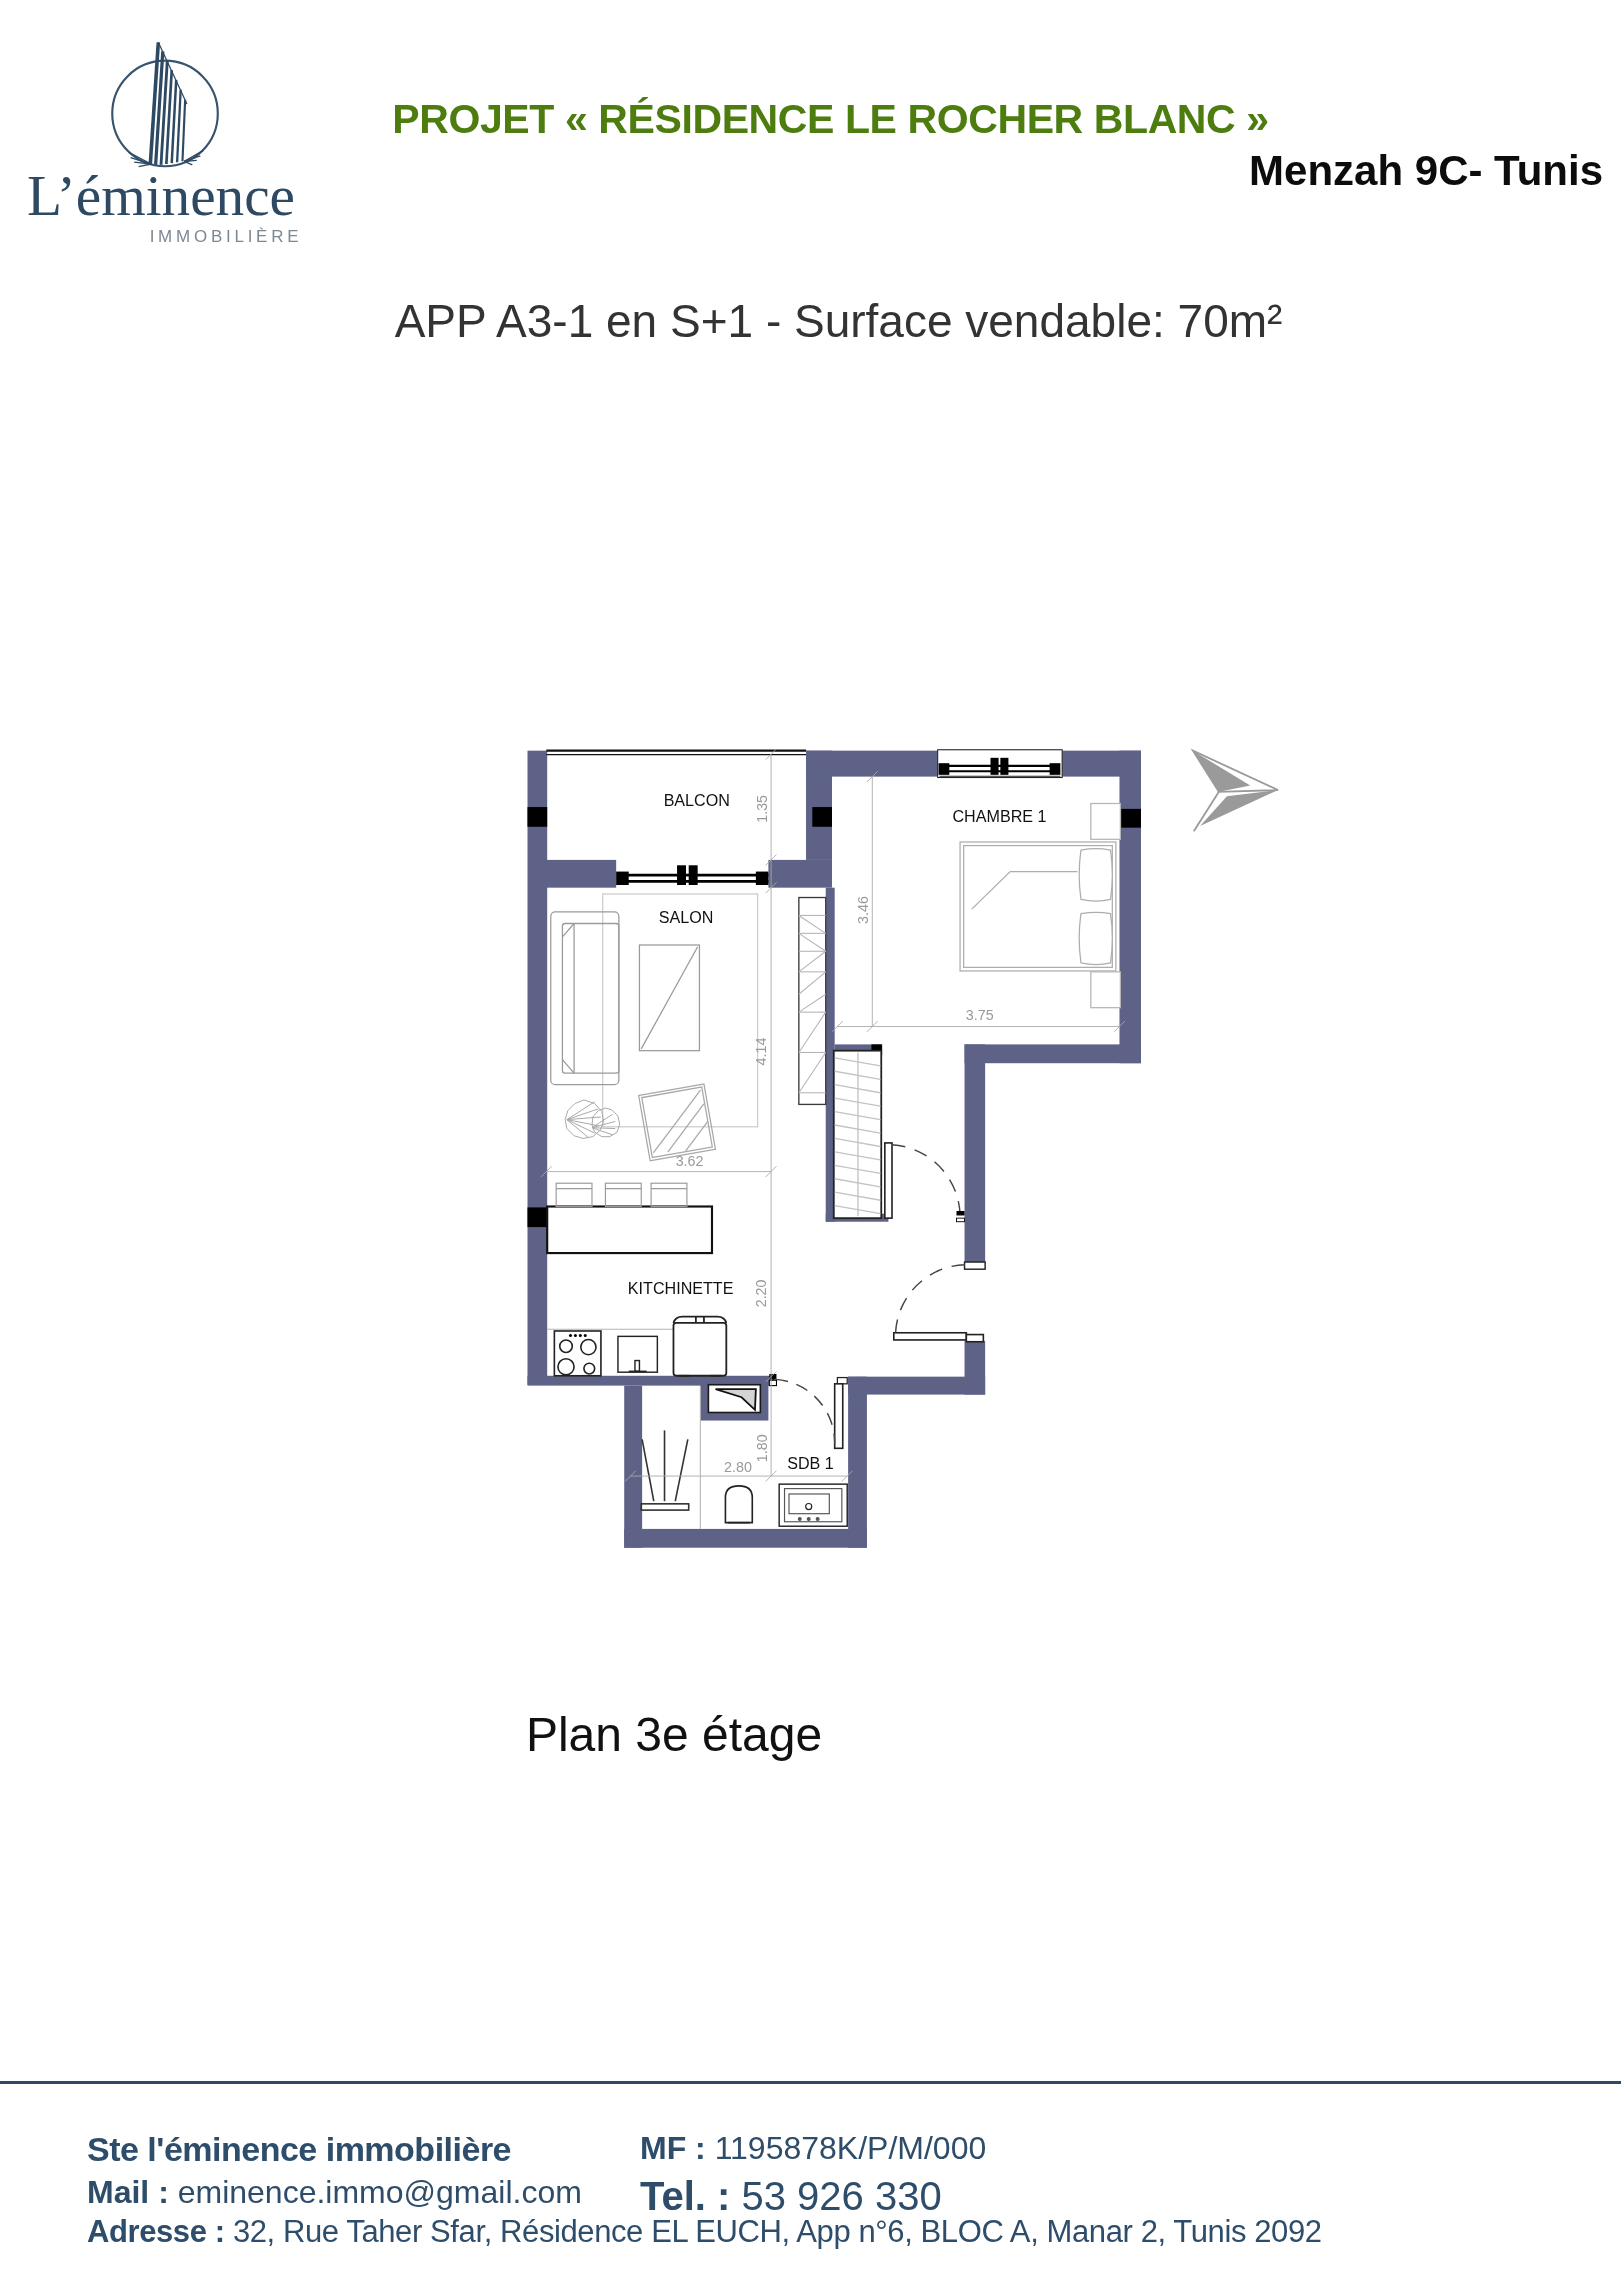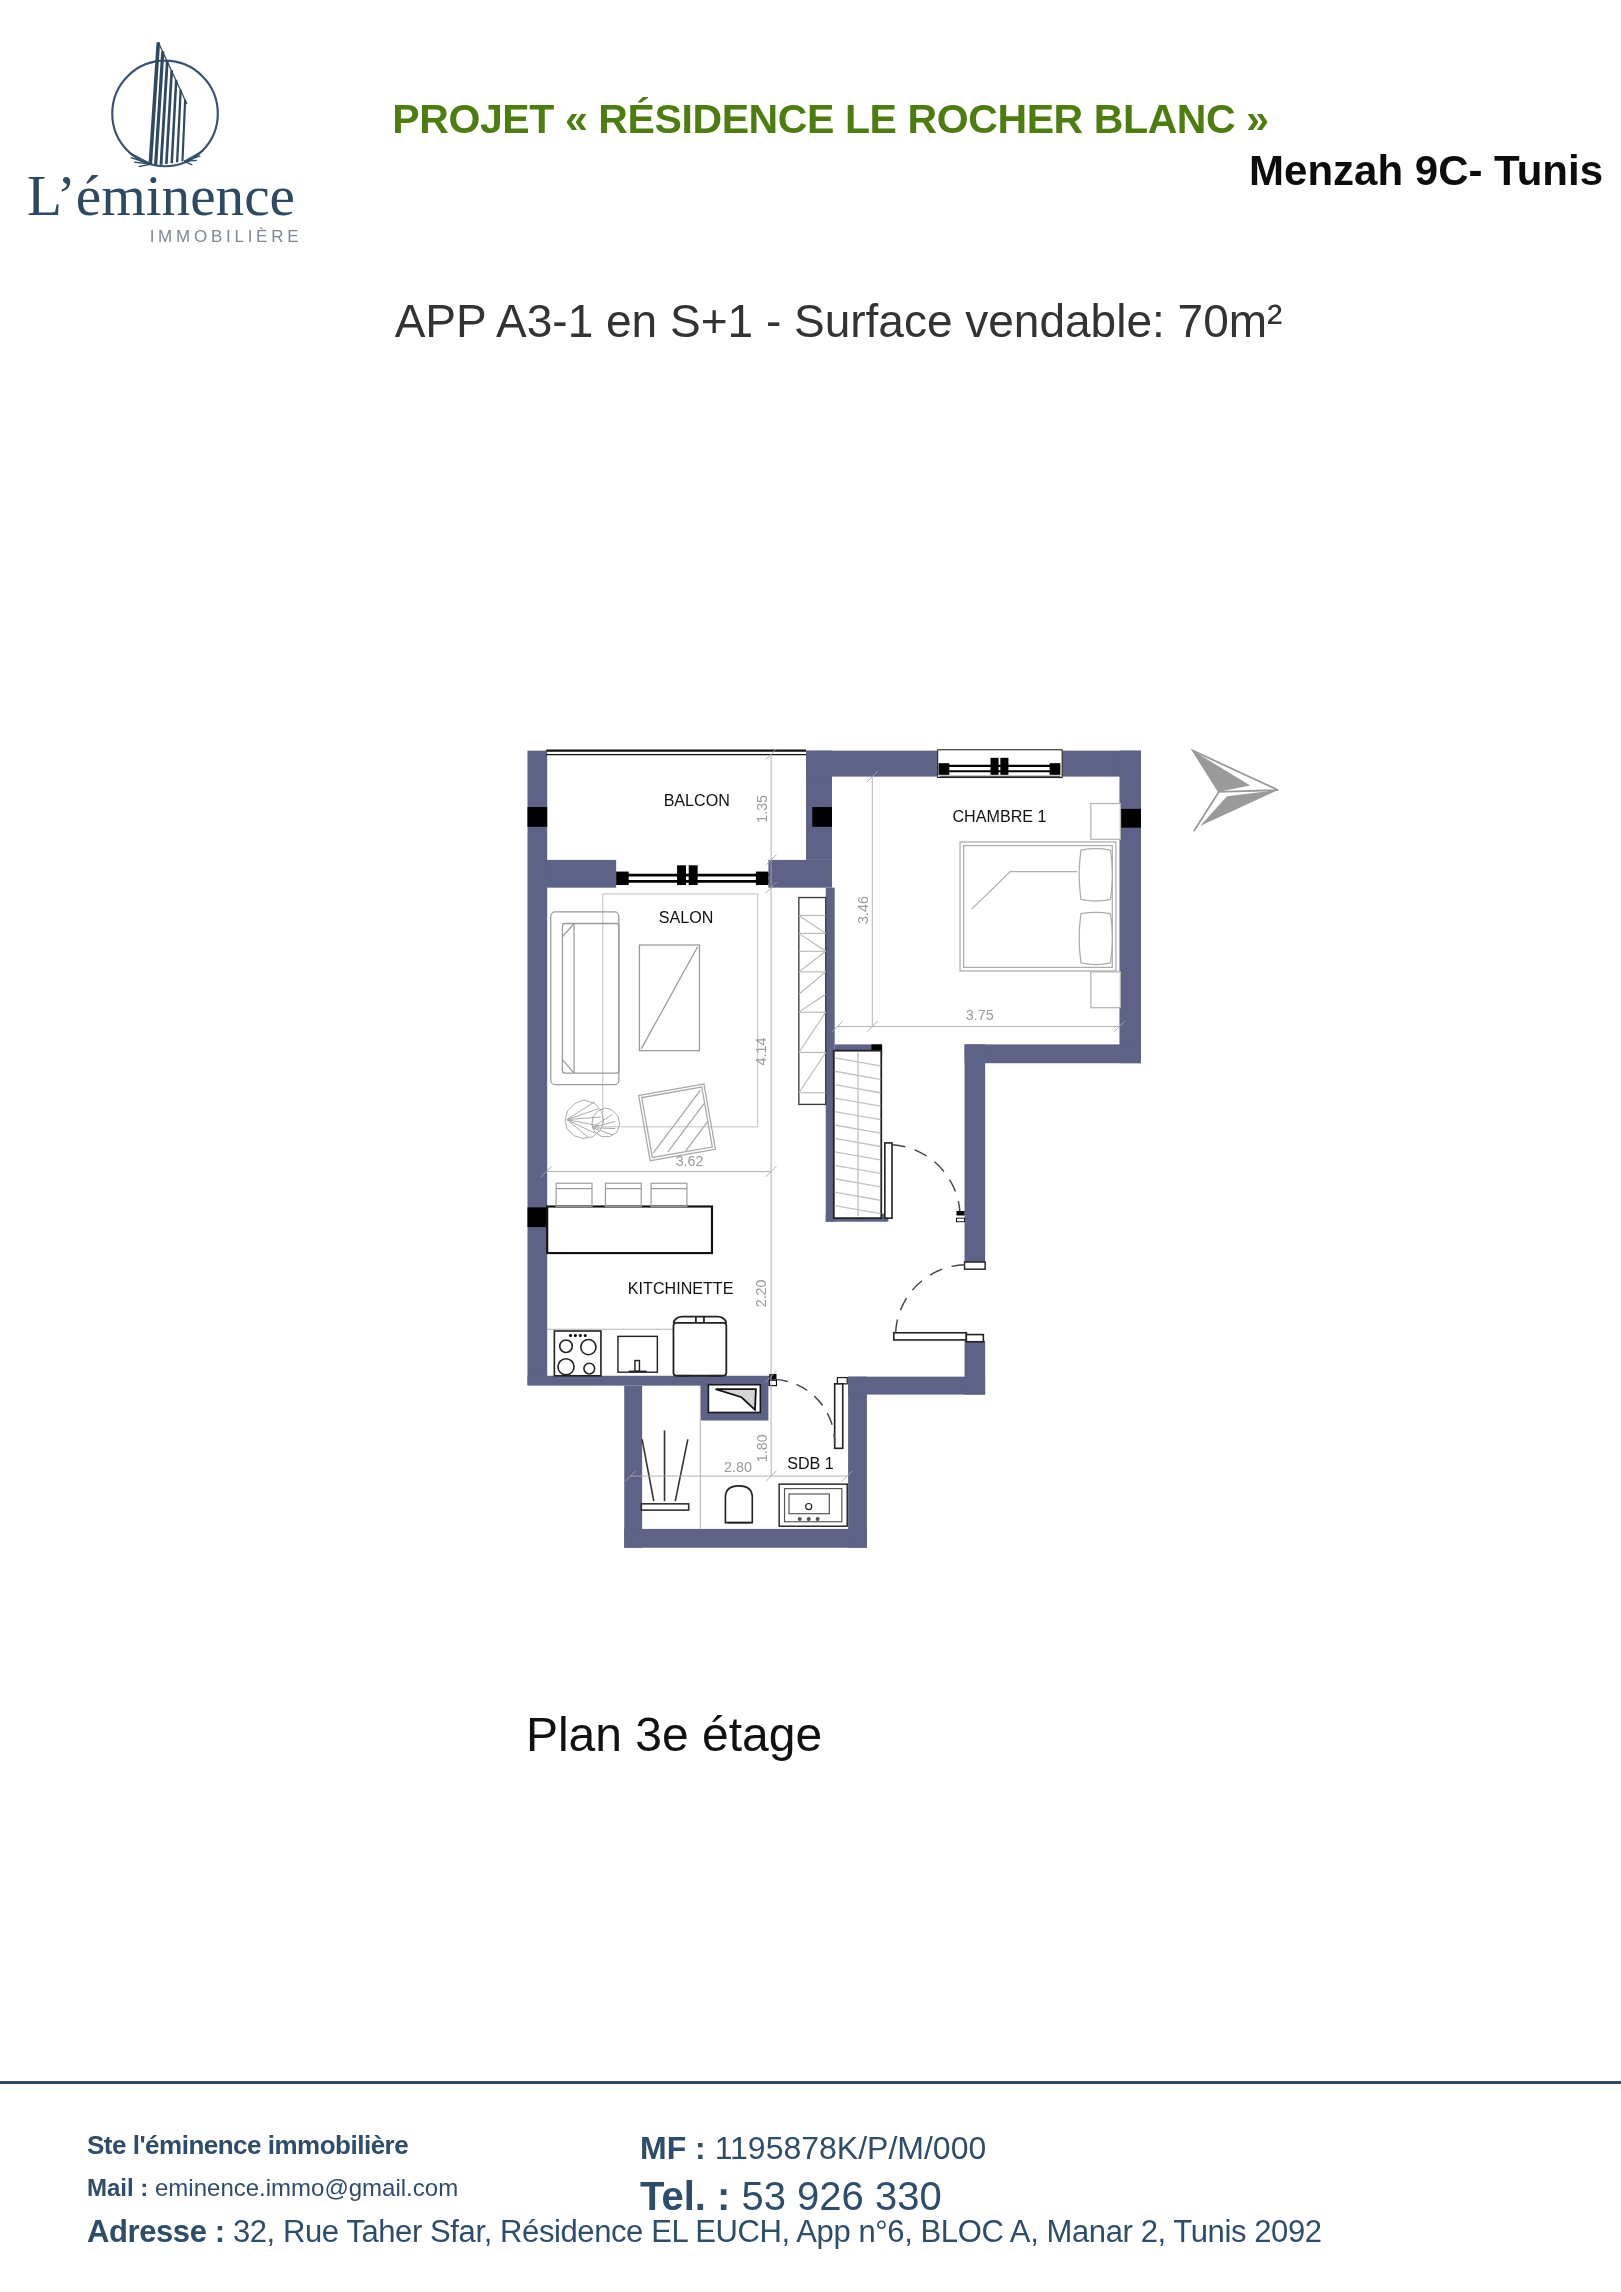--- a/index.html
+++ b/index.html
@@ -352,24 +352,24 @@
     <line x1="1361" y1="884" x2="1333" y2="928" stroke="#9a9a9a" stroke-width="2"></line>
   </g>
 
   </g>
 </svg>
 
 <div class="abs" style="left:0;top:1707px;width:1348px;text-align:center;font-size:48px;font-weight:400;color:#111;">Plan 3e étage</div>
 
 <div class="abs" style="left:0;top:2081px;width:1621px;height:2.7px;background:#2e4a66;"></div>
 
-<div class="abs" style="left:87px;top:2130px;font-size:26px;letter-spacing:-0.5px;font-weight:bold;color:#2e4d6b;">Ste l'éminence immobilière</div>
+<div class="abs" style="left:87px;top:2130px;font-size:34px;letter-spacing:-0.5px;font-weight:bold;color:#2e4d6b;">Ste l'éminence immobilière</div>
 
 <div class="abs" style="left:640px;top:2130px;font-size:32px;color:#2e4d6b;text-align:right;"><b>MF&nbsp;:</b> 1195878K/P/M/000</div>
 
-<div class="abs" style="left:87px;top:2174px;font-size:24px;color:#2e4d6b;"><b>Mail&nbsp;:</b> eminence.immo@gmail.com</div>
+<div class="abs" style="left:87px;top:2174px;font-size:32px;color:#2e4d6b;"><b>Mail&nbsp;:</b> eminence.immo@gmail.com</div>
 
 <div class="abs" style="left:640px;top:2174px;font-size:40px;color:#2e4d6b;"><b>Tel.&nbsp;:</b> 53&nbsp;926&nbsp;330</div>
 
 <div class="abs" style="left:87px;top:2214px;font-size:31px;letter-spacing:-0.4px;color:#2e4d6b;"><b>Adresse&nbsp;:</b> 32, Rue Taher Sfar, Résidence EL EUCH, App n°6, BLOC A, Manar 2, Tunis 2092</div>
 
 </div>
 
 
 </body></html>

